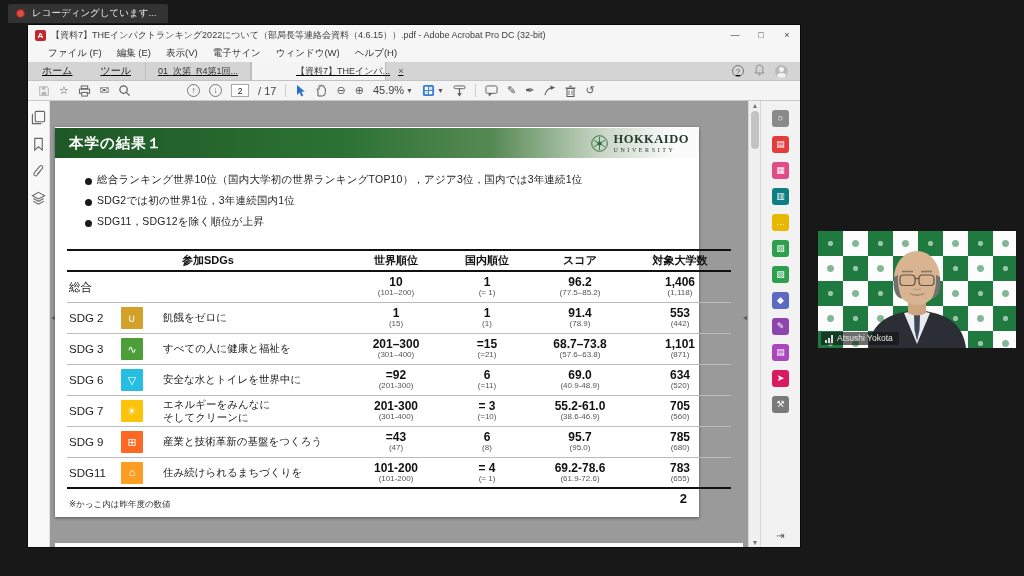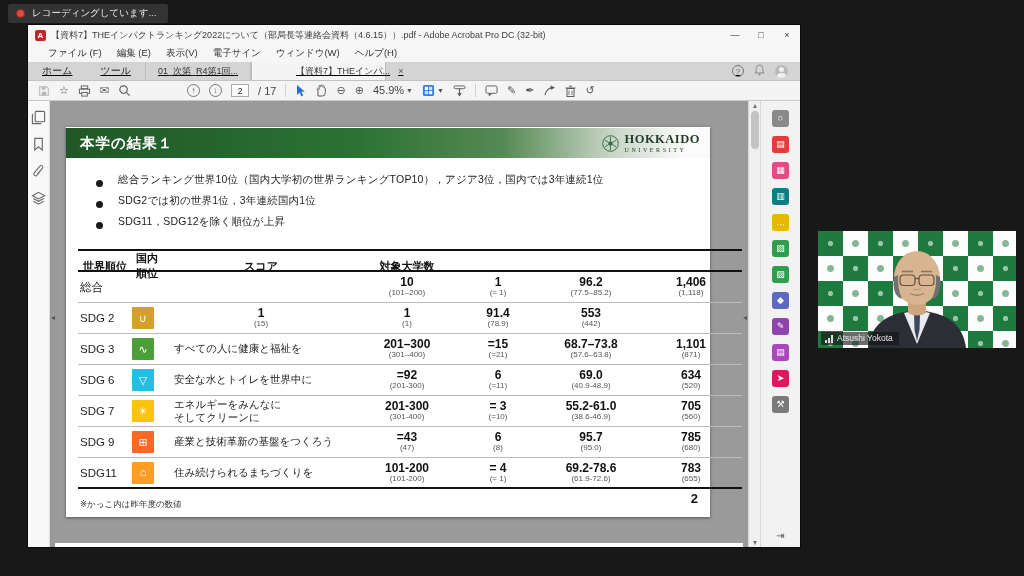--- a/index.html
+++ b/index.html
@@ -68,35 +68,35 @@
   .tools-rail { width:40px; background:#f2f2f2; border-left:1px solid #d8d8d8; display:flex; flex-direction:column;
     align-items:center; gap:9px; padding:9px 0 6px 0; flex:0 0 auto; }
   .tool-tile { width:17px; height:17px; border-radius:3px; display:flex; align-items:center; justify-content:center; }
   .tool-glyph { color:#fff; font-size:9px; line-height:1; }
   .pane-expand { margin-top:auto; color:#555; font-size:10px; }
 
   .collapse-left { position:absolute; left:0px; top:212px; font-size:8px; color:#555; z-index:3; }
   .collapse-right { position:absolute; right:0px; top:212px; font-size:8px; color:#555; z-index:3; }
 
   
-  .page { position:absolute; left:16px; top:26px; width:644px; height:390px; background:#fff;
+  .page { position:absolute; left:5px; top:26px; width:644px; height:390px; background:#fff;
     box-shadow:0 1px 3px rgba(0,0,0,.45); }
   .page-next-sliver { position:absolute; left:5px; top:442px; width:688px; height:5px; background:#fdfdfd; }
 
   .banner { position:absolute; left:0; top:1px; width:100%; height:30px;
     background:linear-gradient(90deg,#1e5826 0%,#2c7234 45%,#568a54 68%,#c9d6c6 85%,#fbfbfb 96%);
     display:flex; align-items:center; }
   .banner-title { color:#fff; font-size:14.5px; font-weight:bold; margin-left:14px; letter-spacing:1px; }
   .uni-logo { margin-left:auto; margin-right:10px; display:flex; align-items:center; gap:4px; }
   .uni-name { font-family:"Liberation Serif","DejaVu Serif",serif; color:#243d2c; line-height:1; text-align:left; }
   .uni-name .l1 { font-size:12.5px; font-weight:bold; letter-spacing:.5px; }
   .uni-name .l2 { font-size:6px; letter-spacing:2.6px; margin-top:1px; }
 
   .bullets { position:absolute; left:30px; top:46px; right:16px; }
-  .bullet-line { display:flex; align-items:flex-end; gap:15px; margin-bottom:7px; }
+  .bullet-line { display:flex; align-items:center; gap:5px; margin-bottom:7px; }
   .bullet-dot { width:7px; height:7px; border-radius:50%; background:#1a1a1a; flex:0 0 auto; margin-top:3px; }
   .bullet-text { font-size:10.5px; color:#1c1c1c; letter-spacing:.2px; }
 
   .stable { position:absolute; left:12px; top:122px; width:664px; font-size:10px; color:#111; }
   .thead { display:grid; grid-template-columns:54px 30px 198px 94px 88px 98px 1fr; align-items:center; height:23px;
     border-top:2px solid #111; border-bottom:2.5px solid #111; font-weight:bold; font-size:11px; }
   .thead .h-sdgs { grid-column:1/4; text-align:center; }
   .thead .h-c { text-align:center; }
   .trow { display:grid; grid-template-columns:54px 30px 198px 94px 88px 98px 1fr; align-items:center; height:31px;
     border-bottom:1px solid #bbb; }
@@ -331,20 +331,21 @@
             <span class="bullet-text">SDG2では初の世界1位，3年連続国内1位</span>
           </div>
             <div class="bullet-line">
             <span class="bullet-dot"></span>
             <span class="bullet-text">SDG11，SDG12を除く順位が上昇</span>
           </div>
           </div>
 
         <div class="stable">
           <div class="thead">
+            <div class="h-sdgs">参加SDGs</div>
             <div class="h-c">世界順位</div>
             <div class="h-c">国内順位</div>
             <div class="h-c">スコア</div>
             <div class="h-c">対象大学数</div>
           </div>
           <div>
 
           <div class="trow">
               <div class="t-label">総合</div>
               <div>
@@ -370,20 +371,21 @@
                 <div class="prev">(1,118)</div>
               </div>
             </div>
               <div class="trow">
               <div class="t-label">SDG 2</div>
               <div>
                 <span class="sdg-tile" style="background-color: rgb(211, 160, 41);">
                   <span class="sdg-glyph">∪</span>
                 </span>
               </div>
+              <div class="t-desc">飢餓をゼロに</div>
               <div class="t-num">
                 <div class="main">1</div>
                 <div class="prev">(15)</div>
               </div>
               <div class="t-num">
                 <div class="main">1</div>
                 <div class="prev">(1)</div>
               </div>
               <div class="t-num">
                 <div class="main">91.4</div>

